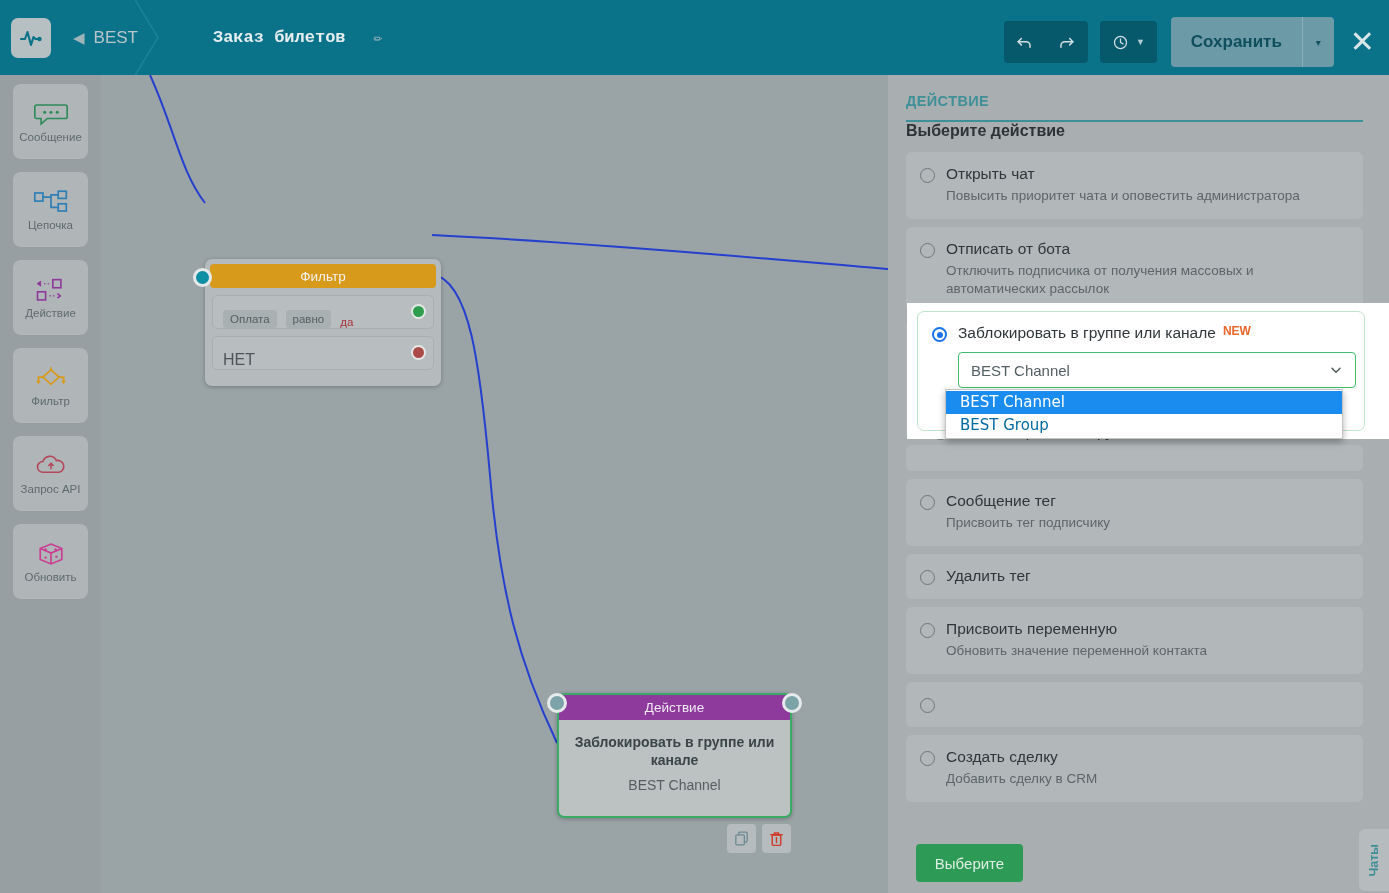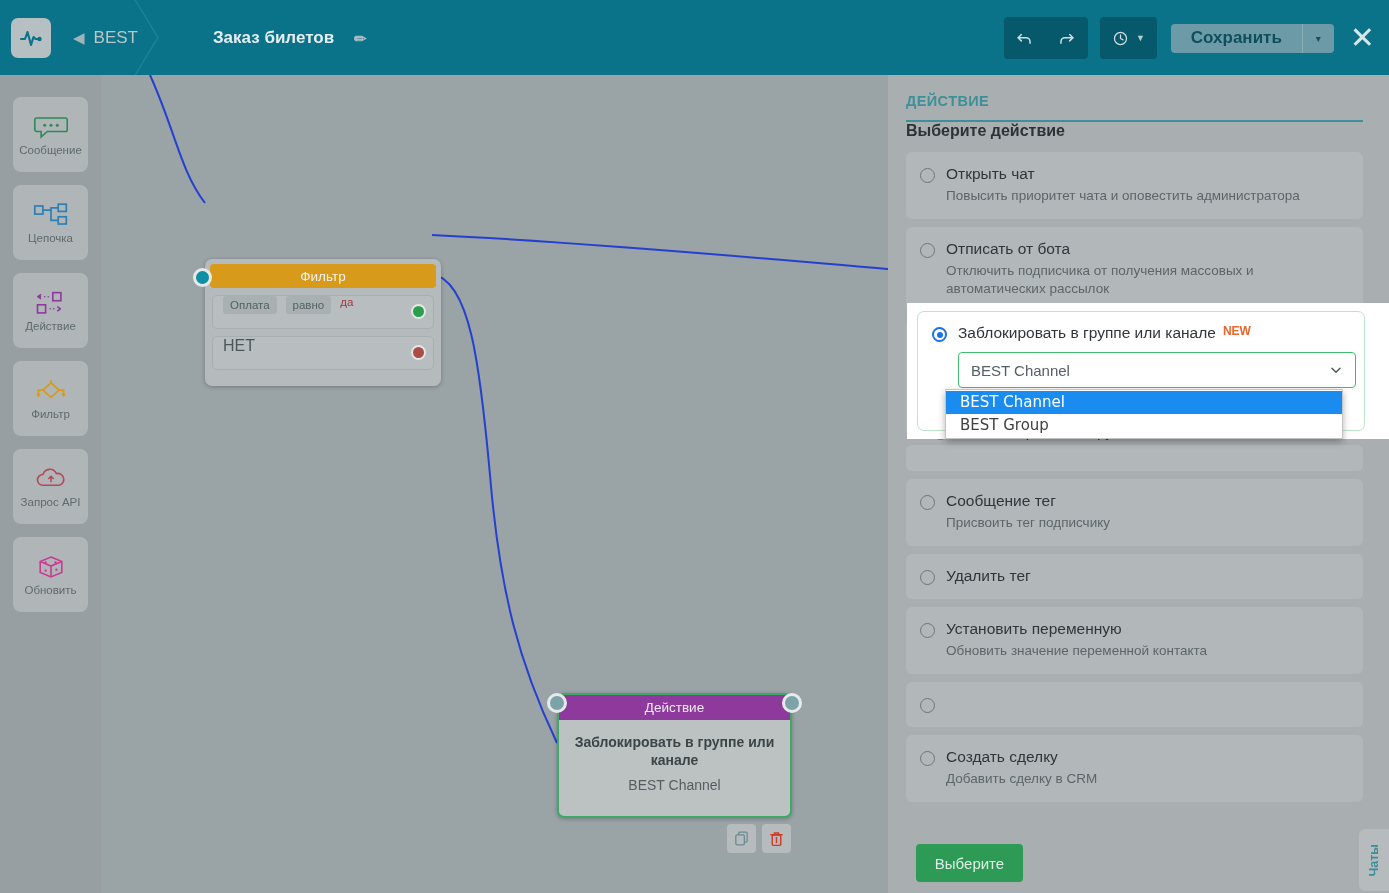--- a/index.html
+++ b/index.html
@@ -27,40 +27,40 @@
     position: absolute; left: 132px; top: 0; width: 30px; height: 75px;
     pointer-events: none;
   }
   .bc-chevron svg { display:block; }
   .bc-back {
     display: flex; align-items: center; gap: 9px;
     margin-left: 22px; color: #b9c6c9; font-size: 17px;
   }
   .bc-back .plane { color:#9fb4b8; font-size: 15px; }
   .bc-title {
-    display:flex; align-items:flex-end; gap: 20px;
-    margin-left: 75px; color: #e6eef0; font-size: 17px; font-weight: 600;
+    display:flex; align-items:flex-end; gap: 28px;
+    margin-left: 75px; color: #e6eef0; font-size: 17px; font-weight: 600; font-family: Liberation Mono, monospace;
   }
   .pencil { color: #a8bcc0; font-size: 15px; transform: rotate(0deg); }
 
   .topbar-right {
     position: absolute; right: 14px; top: 17px;
     display: flex; align-items: center; gap: 0px;
   }
   .tb-btn {
     height: 42px; min-width: 42px;
     background: #06586b; color: #cfe0e3;
     border: none; display:flex; align-items:center; justify-content:center;
     font-size: 19px; cursor: pointer;
   }
   .tb-btn.first { border-radius: 4px 0 0 4px; }
   .tb-btn.second { border-radius: 0 4px 4px 0; margin-right: 12px; }
   .tb-btn.hist { border-radius: 4px; padding: 0 12px; gap: 7px; margin-right: 14px; }
   .caret { font-size: 9px; opacity: .85; }
-  .save-wrap { display: flex; height: 29px; border-radius: 4px; overflow: hidden; }
+  .save-wrap { display: flex; height: 50px; border-radius: 4px; overflow: hidden; }
   .save-btn {
     background: #6c9ba7; color: #0f4e5d; border: none;
     padding: 0 20px; font-size: 17px; font-weight: 600; cursor: pointer;
   }
   .save-split {
     background: #6c9ba7; color: #12505f; border: none; border-left: 1px solid #89aeb7;
     width: 32px; font-size: 10px; cursor: pointer;
   }
   .close-x {
     background: none; border: none; color: #d8e6e8; font-size: 30px;
@@ -70,21 +70,21 @@
   
   .canvas {
     position: absolute; left: 0; top: 75px; width: 1389px; height: 818px;
     background: #9aa3a6; overflow: hidden;
   }
   .canvas-svg { position:absolute; left:0; top:0; }
 
   
   .palette {
     position: absolute; left: 0; top: 75px; width: 101px; height: 818px;
-    background: #979fa2; padding-top: 22px;
+    background: #979fa2; padding-top: 9px;
     display: flex; flex-direction: column; align-items: center; gap: 13px;
   }
   .pal-item {
     width: 75px; height: 75px; background: #b0b6b8; border-radius: 8px;
     display: flex; flex-direction: column; align-items: center; justify-content: center;
     gap: 4px; cursor: pointer;
   }
   .pal-item .lbl { font-size: 11.5px; color: #5f6a6d; }
   .pal-item svg { display: block; }
 
@@ -98,21 +98,21 @@
     background: #b5bbbd; border-radius: 7px; padding: 7px;
   }
   .node-hdr {
     height: 24px; border-radius: 4px; color: #f2f2f2; font-size: 13.5px;
     display:flex; align-items:center; justify-content:center; font-weight: 500;
     margin: -2px -2px 0 -2px;
   }
   .hdr-filter { background: #d79a1a; }
   .row {
     margin-top: 7px; height: 34px; background: #b8bebf; border: 1px solid #a8afb1;
-    border-radius: 5px; display: flex; align-items: flex-start; padding: 0 10px;
+    border-radius: 5px; display: flex; align-items: flex-end; padding: 0 10px;
     position: relative;
   }
   .chip {
     background: #a9b0b2; color: #555e61; border-radius: 3px;
     font-size: 11.5px; padding: 3px 7px; margin-right: 9px;
   }
   .val-red { color: #a8323c; font-size: 11.5px; }
   .row .no-label { color: #4c565a; font-size: 16px; }
   .port {
     position: absolute; width: 15px; height: 15px; border-radius: 50%;
@@ -198,21 +198,21 @@
     display: flex; align-items: center; padding: 0 12px;
     font-size: 15px; color: #556063; justify-content: space-between; cursor: pointer;
   }
   .dropdown {
     position: absolute; left: 945px; top: 389px; width: 398px;
     background: #fff; border: 1px solid #c4c4c4; z-index: 40;
     box-shadow: 0 3px 7px rgba(0,0,0,.3);
     padding: 1px 0;
   }
   .dd-item {
-    font-size: 15px; padding: 2px 0 3px 14px; color: #404040;
+    font-size: 15px; padding: 2px 0 3px 14px; color: #0369a1;
     font-family: "DejaVu Sans", sans-serif; cursor: pointer;
   }
   .dd-item.sel { background: #1a8cf0; color: #fff; }
 
   .apply-btn {
     position: absolute; left: 916px; top: 844px; width: 107px; height: 38px;
     background: #2d9b56; color: #dfeee5; border: none; border-radius: 4px;
     font-size: 15px; cursor: pointer;
   }
   .chats-tab {
@@ -436,21 +436,21 @@
       <div class="opt">
         <span class="radio"></span>
         <div>
           <div class="opt-label">Удалить тег</div>
         </div>
       </div>
 
       <div class="opt">
         <span class="radio"></span>
         <div>
-          <div class="opt-label">Установить переменную</div>
+          <div class="opt-label">Присвоить переменную</div>
           <div class="opt-desc">Обновить значение переменной контакта</div>
         </div>
       </div>
 
       <div class="opt">
         <span class="radio"></span>
       </div>
 
       <div class="opt">
         <span class="radio"></span>

